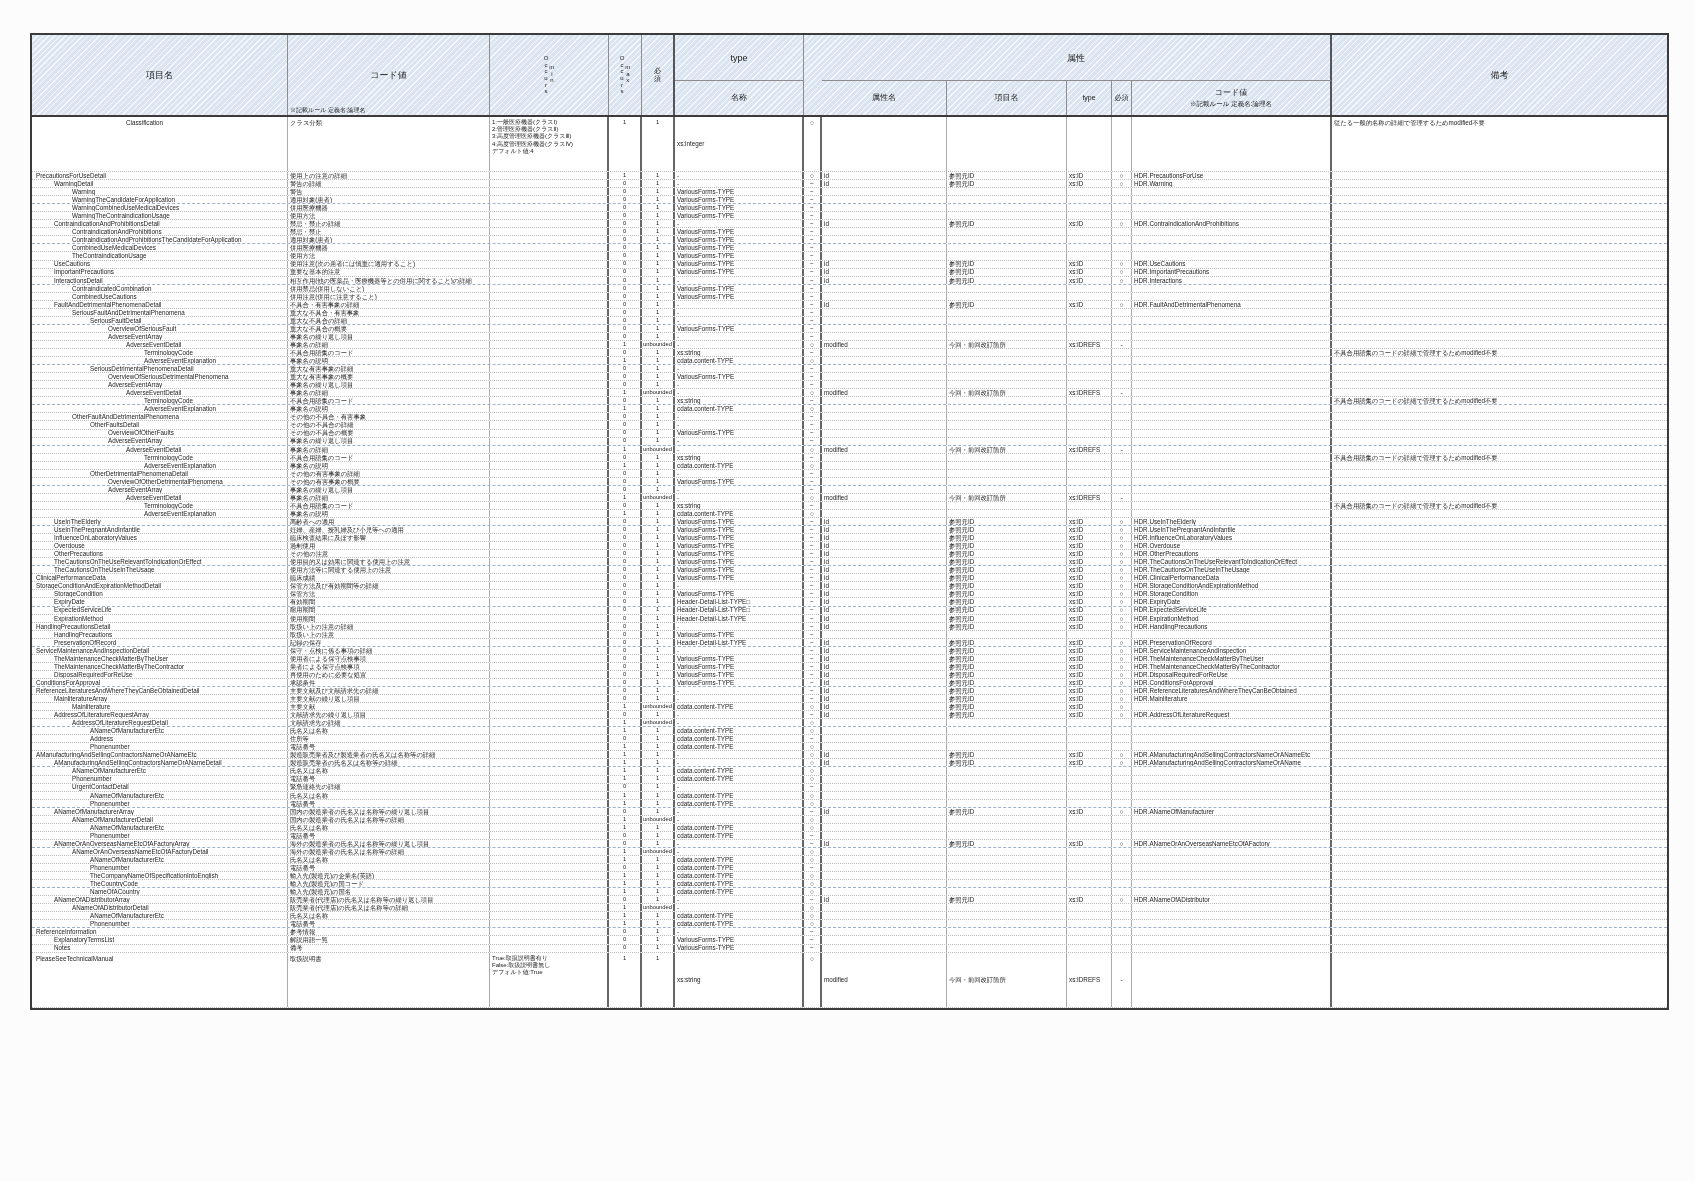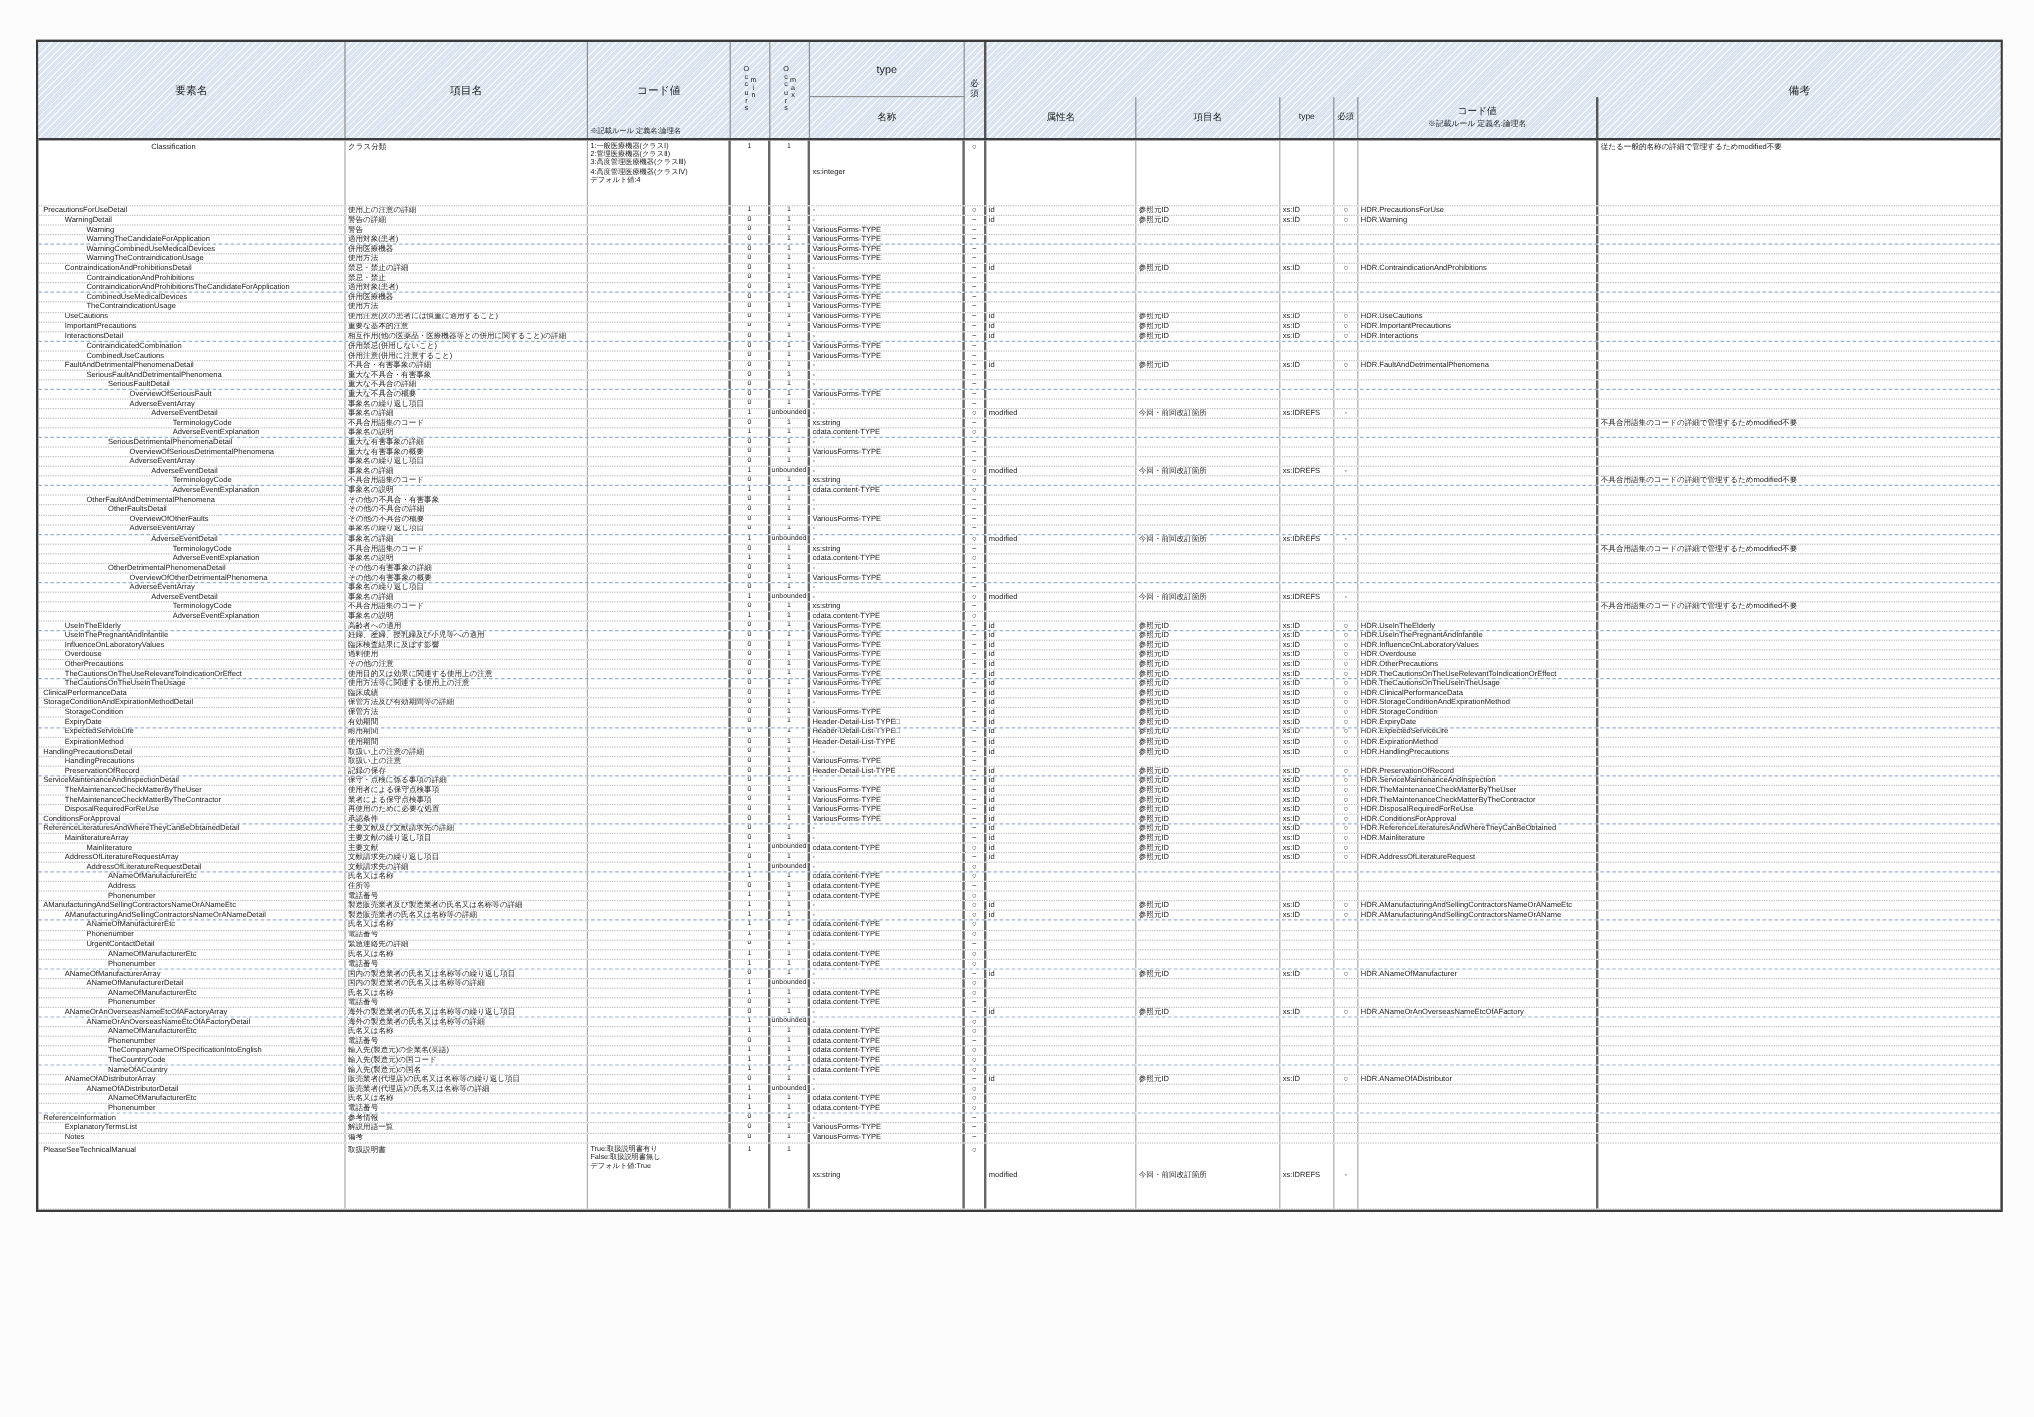--- a/index.html
+++ b/index.html
@@ -50,21 +50,20 @@
   .tall .cell { align-items:flex-start; padding-top:2px; }
   .tall .mid { align-items:center; padding-top:0; }
 </style>
 </head>
 <body>
 
 <div class="page">
   <div class="tbl">
 
     <div class="hdr">
-      <div class="h rs2">要素名</div>
       <div class="h rs2">項目名</div>
       <div class="h rs2">
         <span>コード値</span>
         <span class="code-note">※記載ルール 定義名:論理名</span>
       </div>
       <div class="h rs2">
         <span class="vword-wrap">
           <span class="vword">
               <span>O</span>
               <span>c</span>
@@ -97,20 +96,21 @@
             </span>
         </span>
       </div>
       <div class="h split-top">type</div>
       <div class="h rs2 heavy">
         <span class="vreq">
             <span>必</span>
             <span>須</span>
           </span>
       </div>
+      <div class="h attr-top">属性</div>
       <div class="h rs2" style="grid-column:13;border-right:none;">備考</div>
 
       <div class="h h-sub" style="grid-column:6;grid-row:2;">名称</div>
       <div class="h h-sub" style="grid-column:8;grid-row:2;">属性名</div>
       <div class="h h-sub" style="grid-column:9;grid-row:2;">項目名</div>
       <div class="h h-sub" style="grid-column:10;grid-row:2;font-size:7px;">type</div>
       <div class="h h-sub" style="grid-column:11;grid-row:2;font-size:7px;">必須</div>
       <div class="h h-sub heavy" style="grid-column:12;grid-row:2;">
         <span class="acode-h">
           <span>コード値</span>

